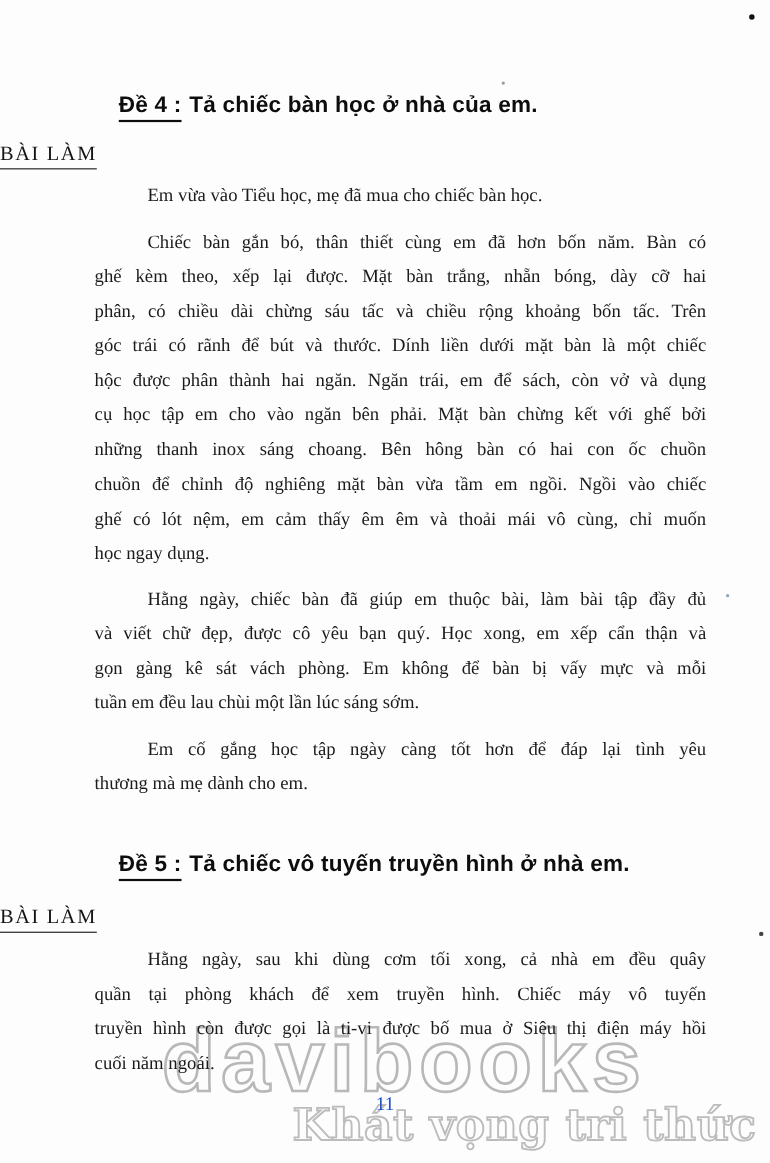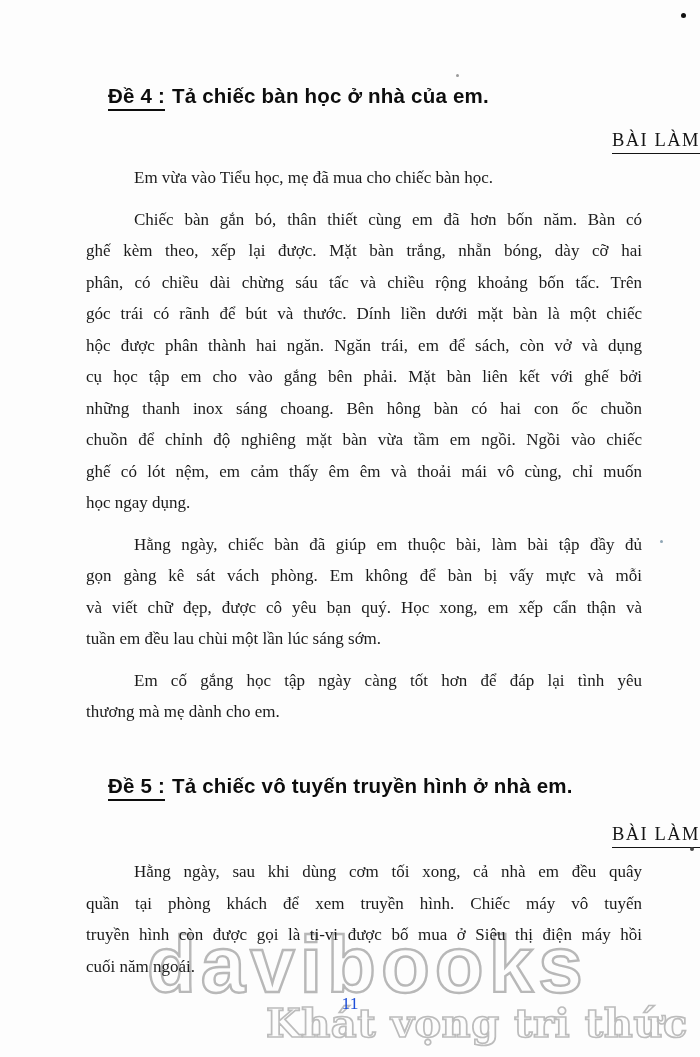--- a/index.html
+++ b/index.html
@@ -17,21 +17,21 @@
     position:absolute;left:108px;margin:0;
     font-family:"Liberation Sans", sans-serif;
     font-weight:700;font-size:20.5px;color:#0d0d0d;
     letter-spacing:0.2px;white-space:nowrap;
   }
   .essay-heading .h-label{
     display:inline-block;border-bottom:2.2px solid #0d0d0d;
     padding-bottom:1px;margin-right:7px;
   }
   .subheading{
-    position:absolute;left:0;right:0;text-align:right;
+    position:absolute;left:0;right:0;text-align:left;
     font-size:18.5px;letter-spacing:1.5px;color:#141414;
   }
   .subheading span{
     display:inline-block;border-bottom:1.6px solid #141414;padding-bottom:2px;
   }
   .content{
     position:absolute;left:62px;width:580px;
     font-size:17px;line-height:31.5px;color:#1b1b1b;
   }
   .paragraph{margin:0 0 10px 0;}
@@ -81,30 +81,30 @@
     <div class="content" style="top:162px">
       <div class="paragraph">
           <span class="line first last">Em vừa vào Tiểu học, mẹ đã mua cho chiếc bàn học.</span>
         </div>
       <div class="paragraph">
           <span class="line first">Chiếc bàn gắn bó, thân thiết cùng em đã hơn bốn năm. Bàn có</span>
           <span class="line">ghế kèm theo, xếp lại được. Mặt bàn trắng, nhẵn bóng, dày cỡ hai</span>
           <span class="line">phân, có chiều dài chừng sáu tấc và chiều rộng khoảng bốn tấc. Trên</span>
           <span class="line">góc trái có rãnh để bút và thước. Dính liền dưới mặt bàn là một chiếc</span>
           <span class="line">hộc được phân thành hai ngăn. Ngăn trái, em để sách, còn vở và dụng</span>
-          <span class="line">cụ học tập em cho vào gắng bên phải. Mặt bàn liên kết với ghế bởi</span>
+          <span class="line">cụ học tập em cho vào ngăn bên phải. Mặt bàn chừng kết với ghế bởi</span>
           <span class="line">những thanh inox sáng choang. Bên hông bàn có hai con ốc chuồn</span>
           <span class="line">chuồn để chỉnh độ nghiêng mặt bàn vừa tầm em ngồi. Ngồi vào chiếc</span>
           <span class="line">ghế có lót nệm, em cảm thấy êm êm và thoải mái vô cùng, chỉ muốn</span>
           <span class="line last">học ngay dụng.</span>
         </div>
       <div class="paragraph">
           <span class="line first">Hằng ngày, chiếc bàn đã giúp em thuộc bài, làm bài tập đầy đủ</span>
+          <span class="line">và viết chữ đẹp, được cô yêu bạn quý. Học xong, em xếp cẩn thận và</span>
           <span class="line">gọn gàng kê sát vách phòng. Em không để bàn bị vấy mực và mỗi</span>
-          <span class="line">và viết chữ đẹp, được cô yêu bạn quý. Học xong, em xếp cẩn thận và</span>
           <span class="line last">tuần em đều lau chùi một lần lúc sáng sớm.</span>
         </div>
       <div class="paragraph">
           <span class="line first">Em cố gắng học tập ngày càng tốt hơn để đáp lại tình yêu</span>
           <span class="line last">thương mà mẹ dành cho em.</span>
         </div>
     </div>
 
     <h2 class="essay-heading" style="top:774px">
       <span class="h-label">Đề 5 :</span><span class="h-title">Tả chiếc vô tuyến truyền hình ở nhà em.</span>

